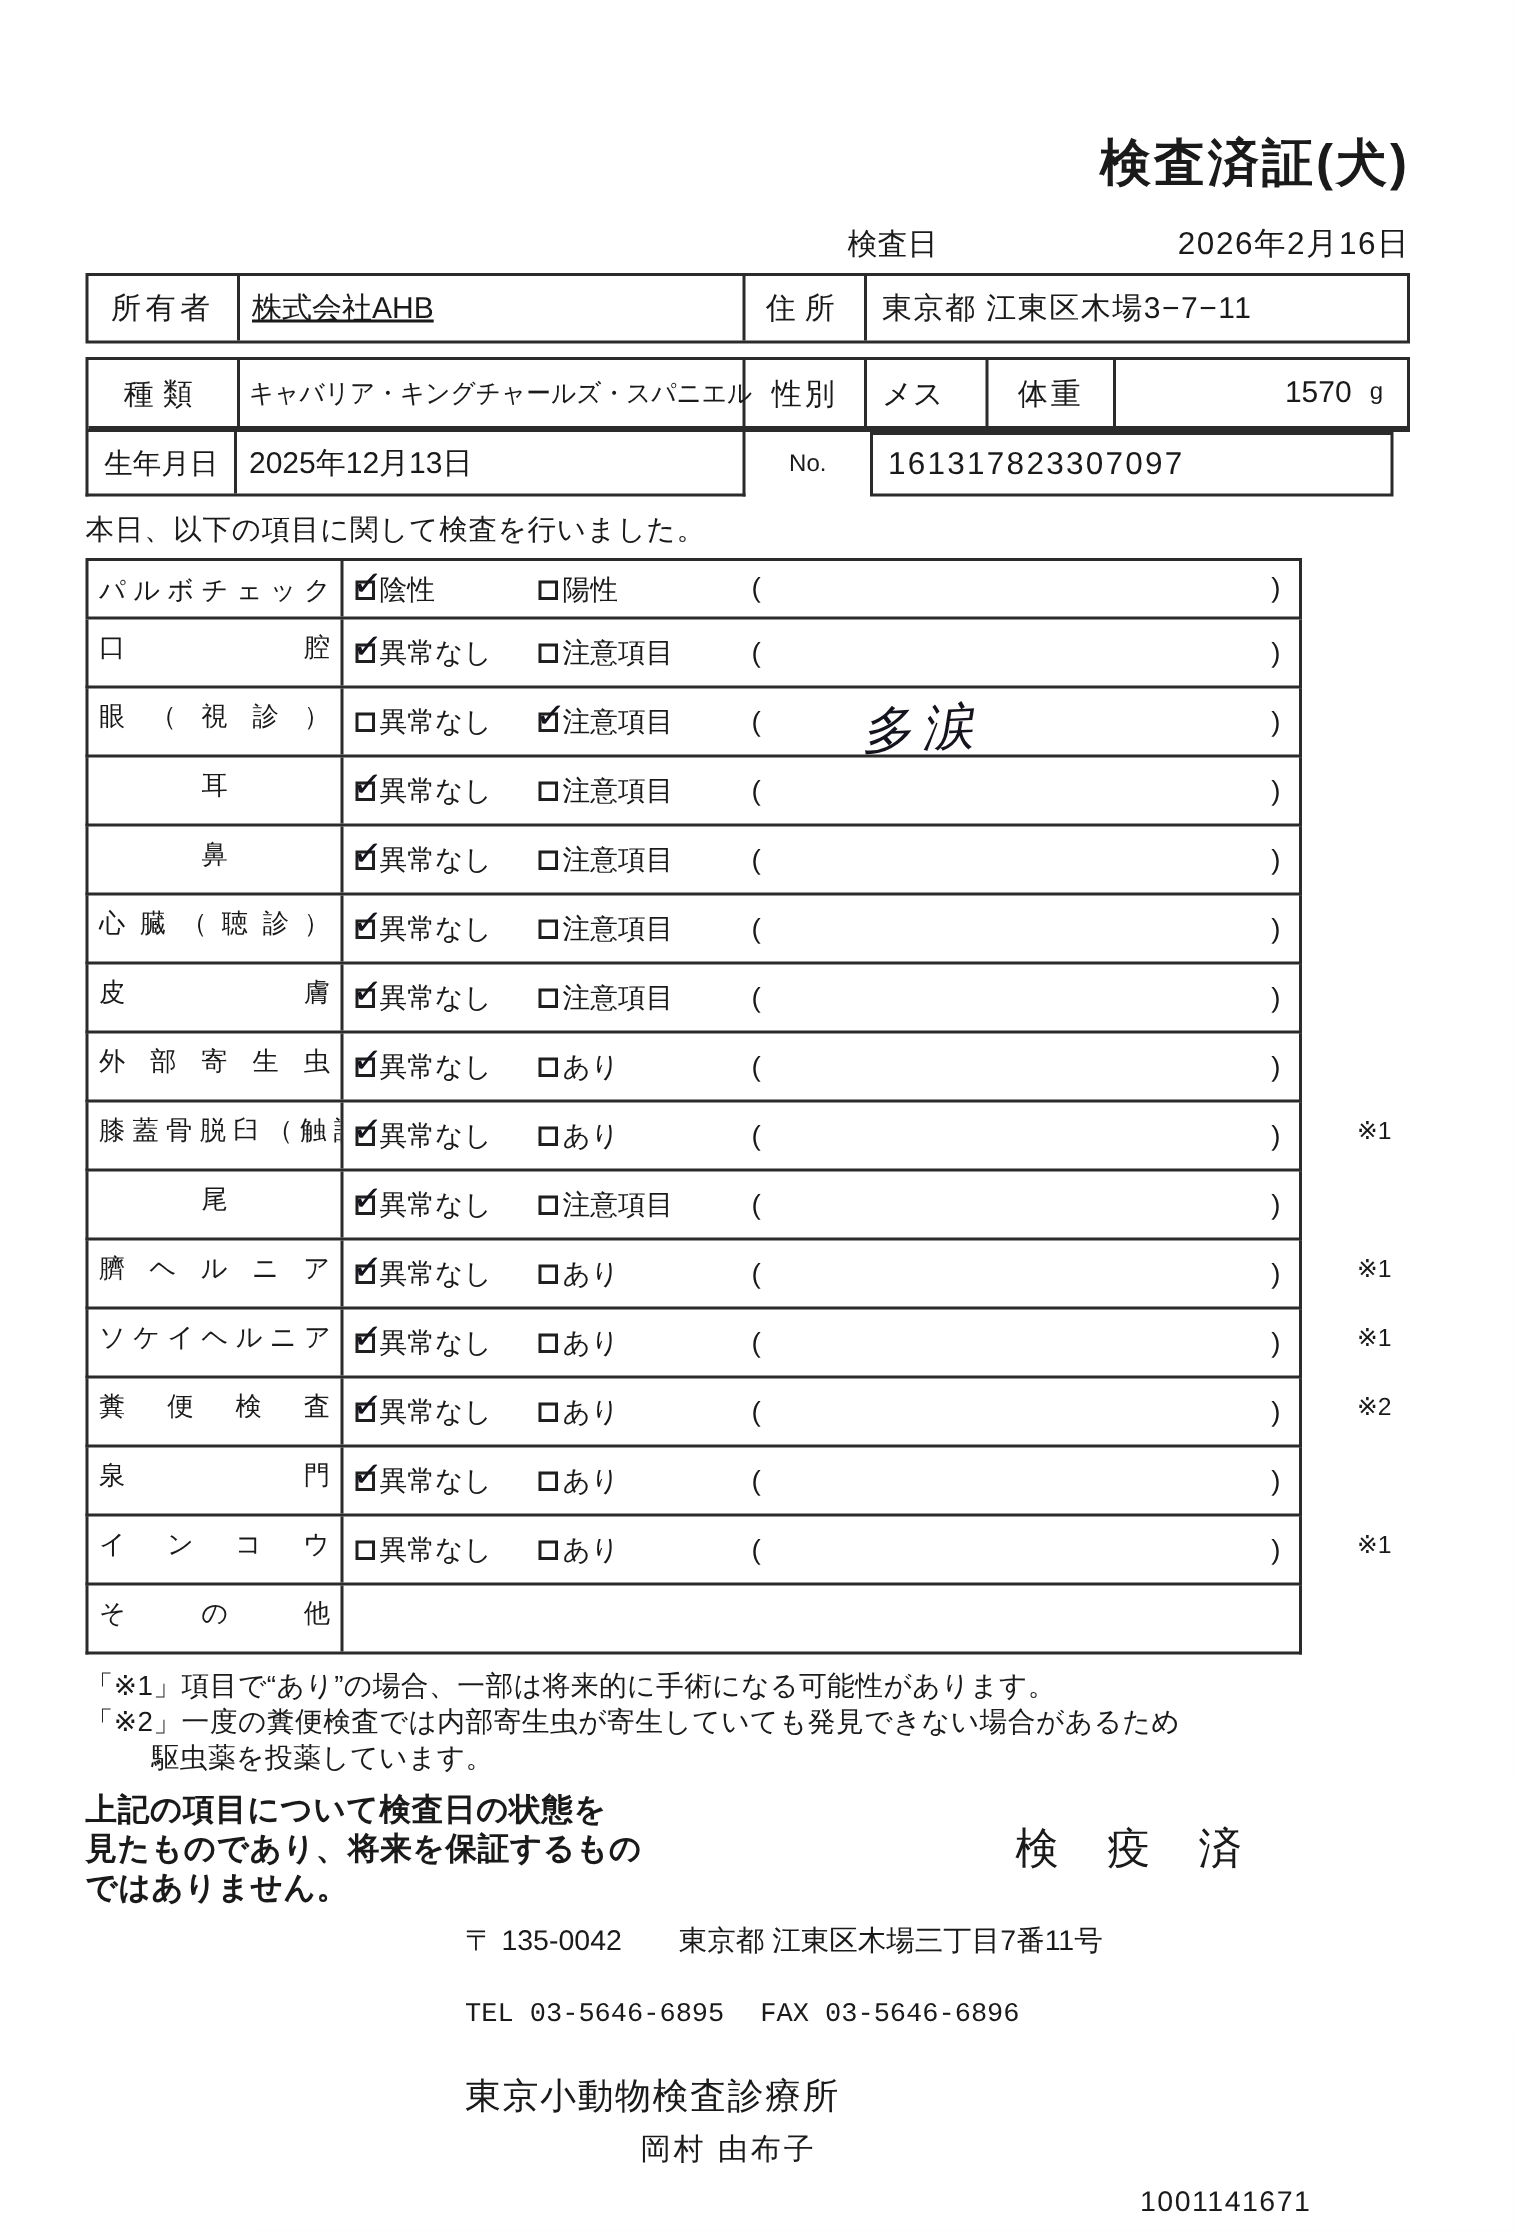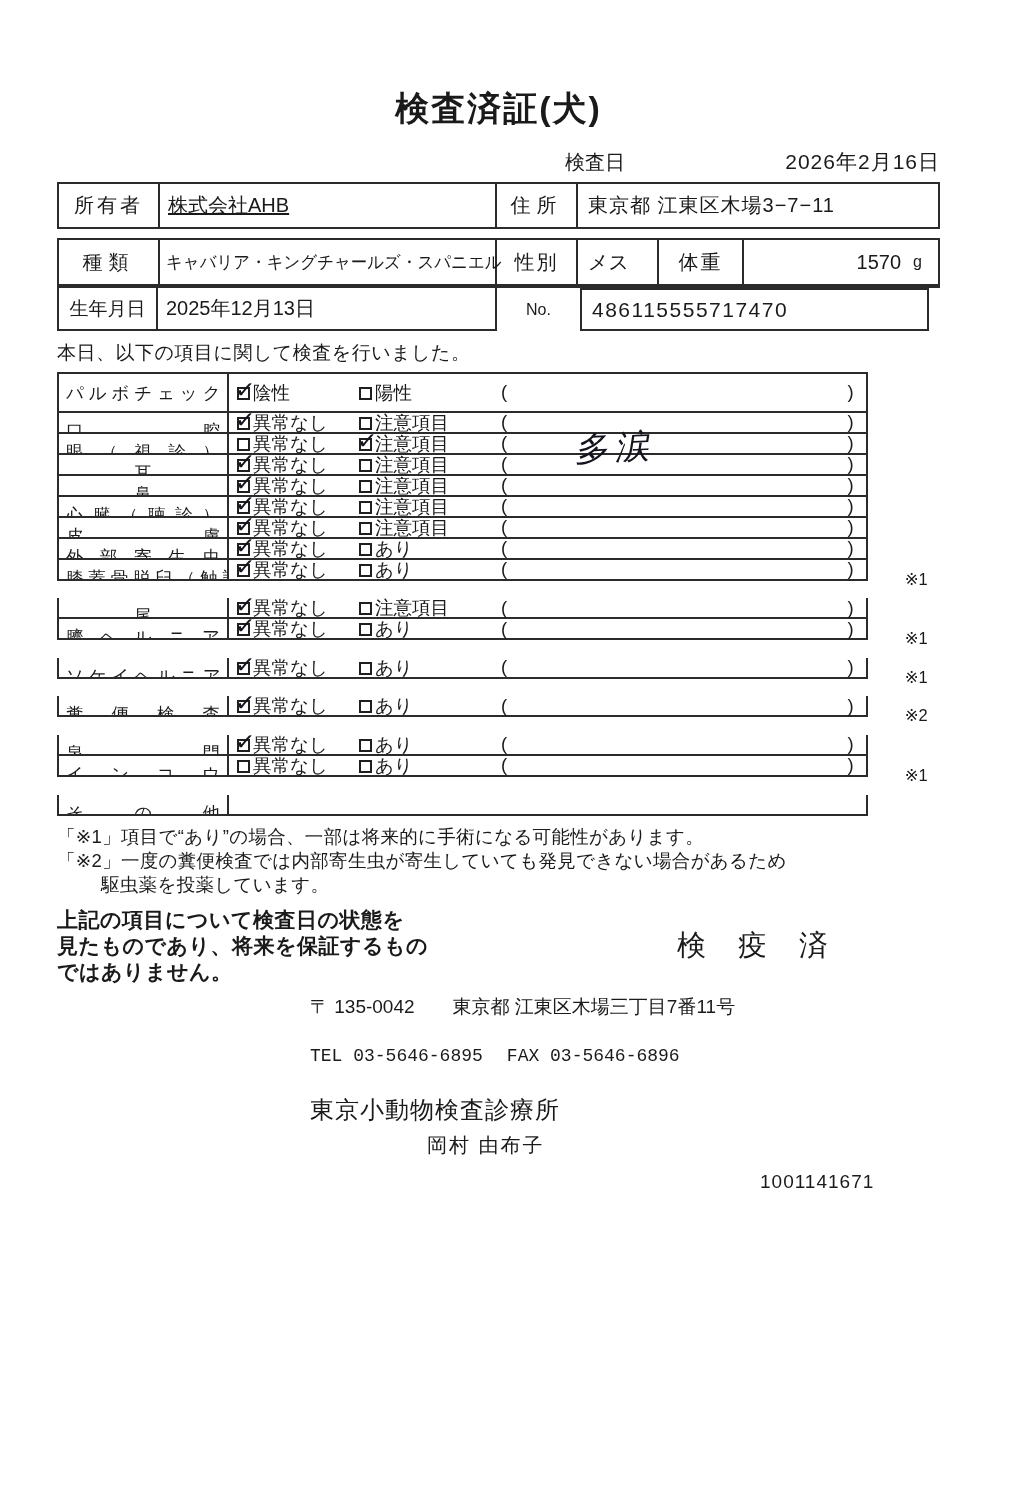--- a/index.html
+++ b/index.html
@@ -8,21 +8,21 @@
   *{margin:0;padding:0;box-sizing:border-box;}
   html,body{background:#f2f2f2;}
   body{
     width:1009px;height:1487px;position:relative;overflow:hidden;
     font-family:"Liberation Sans","DejaVu Sans",sans-serif;
     color:var(--ink);background:var(--paper);
   }
   .page{padding:0 69px 0 57px;}
   
   .title{
-    text-align:center;margin-top:86px;font-size:34px;font-weight:bold;
+    text-align:right;margin-top:86px;font-size:34px;font-weight:bold;
     letter-spacing:2px;
   }
   
   .date-row{display:flex;align-items:baseline;margin-top:16px;height:30px;}
   .date-row .lbl{margin-left:508px;font-size:20px;}
   .date-row .val{margin-left:auto;font-size:21px;letter-spacing:1px;}
   
   .box{border:2px solid var(--line);}
   .info-row{display:flex;align-items:stretch;}
   .cell{display:flex;align-items:center;}
@@ -50,21 +50,21 @@
   .c-birth-lbl{width:99px;font-size:19px;justify-content:center;border-right:2px solid var(--line);}
   .c-birth-val{flex:1;padding-left:8px;font-size:20px;}
   .c-no-lbl{width:83px;justify-content:center;font-size:16px;}
   .c-no-val{width:349px;border:2px solid var(--line);padding-left:10px;font-size:21px;letter-spacing:1.5px;}
   
   .intro{margin-top:9px;font-size:19px;letter-spacing:.5px;}
   
   .chk-table{margin-top:6px;}
   .chk-row{display:flex;align-items:stretch;gap:30px;}
   .chk-main{
-    width:848px;display:flex;height:21px;
+    width:848px;display:flex;height:46px;
     border:2px solid var(--line);border-top:0;
   }
   .chk-row:first-child .chk-main{border-top:2px solid var(--line);height:40.6px;}
   .chk-label{
     width:170px;border-right:2px solid var(--line);
     padding:0 7px;font-size:17.5px;line-height:36.6px;
     text-align:justify;text-align-last:justify;white-space:nowrap;overflow:hidden;
   }
   .chk-row:first-child .chk-label{line-height:38.6px;}
   .chk-label.single{text-align-last:center;}
@@ -141,21 +141,21 @@
         <span class="unit">g</span>
       </div>
     </div>
   </div>
   <div class="birth-row">
     <div class="birth-left">
       <div class="cell c-birth-lbl">生年月日</div>
       <div class="cell c-birth-val">2025年12月13日</div>
     </div>
     <div class="cell c-no-lbl">No.</div>
-    <div class="cell c-no-val">486115555717470</div>
+    <div class="cell c-no-val">161317823307097</div>
   </div>
 
   <div class="intro">本日、以下の項目に関して検査を行いました。</div>
 
   <div class="chk-table" id="chk-table">
       <div class="chk-row">
         <div class="chk-main">
           <div class="chk-label">パ ル ボ チ ェ ッ ク</div>
           <div class="chk-content">
             <div class="opt opt1">

